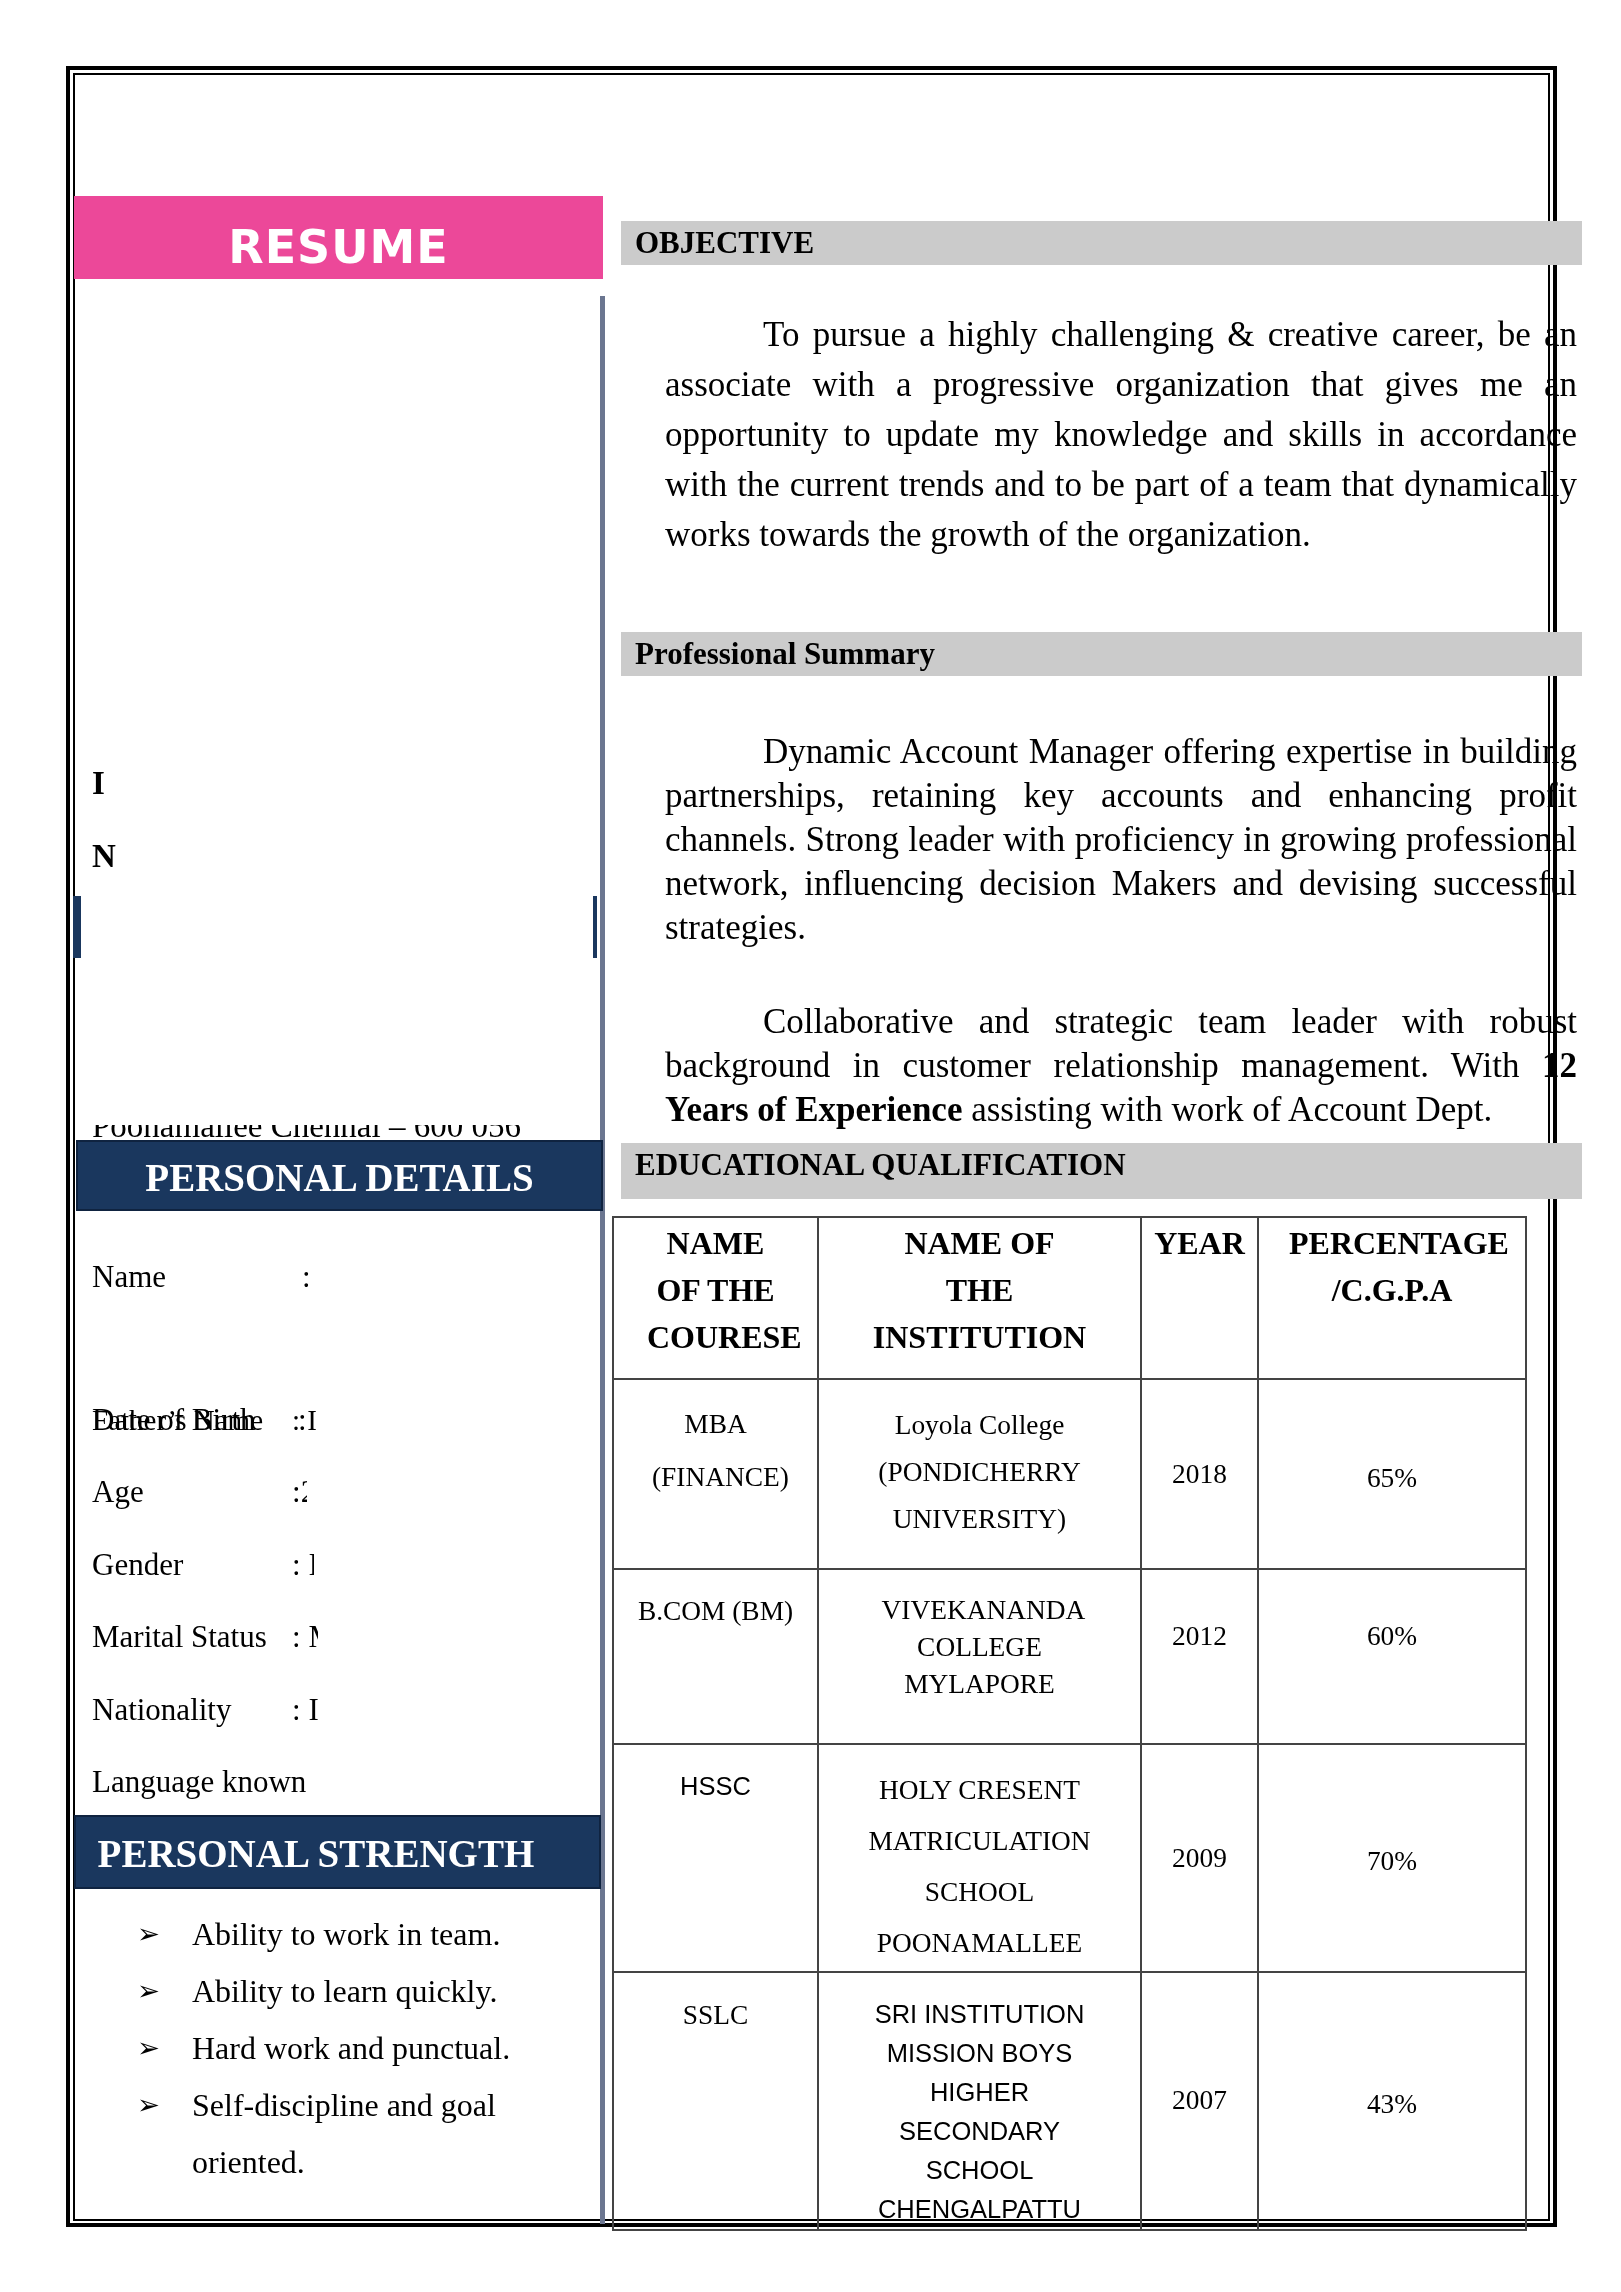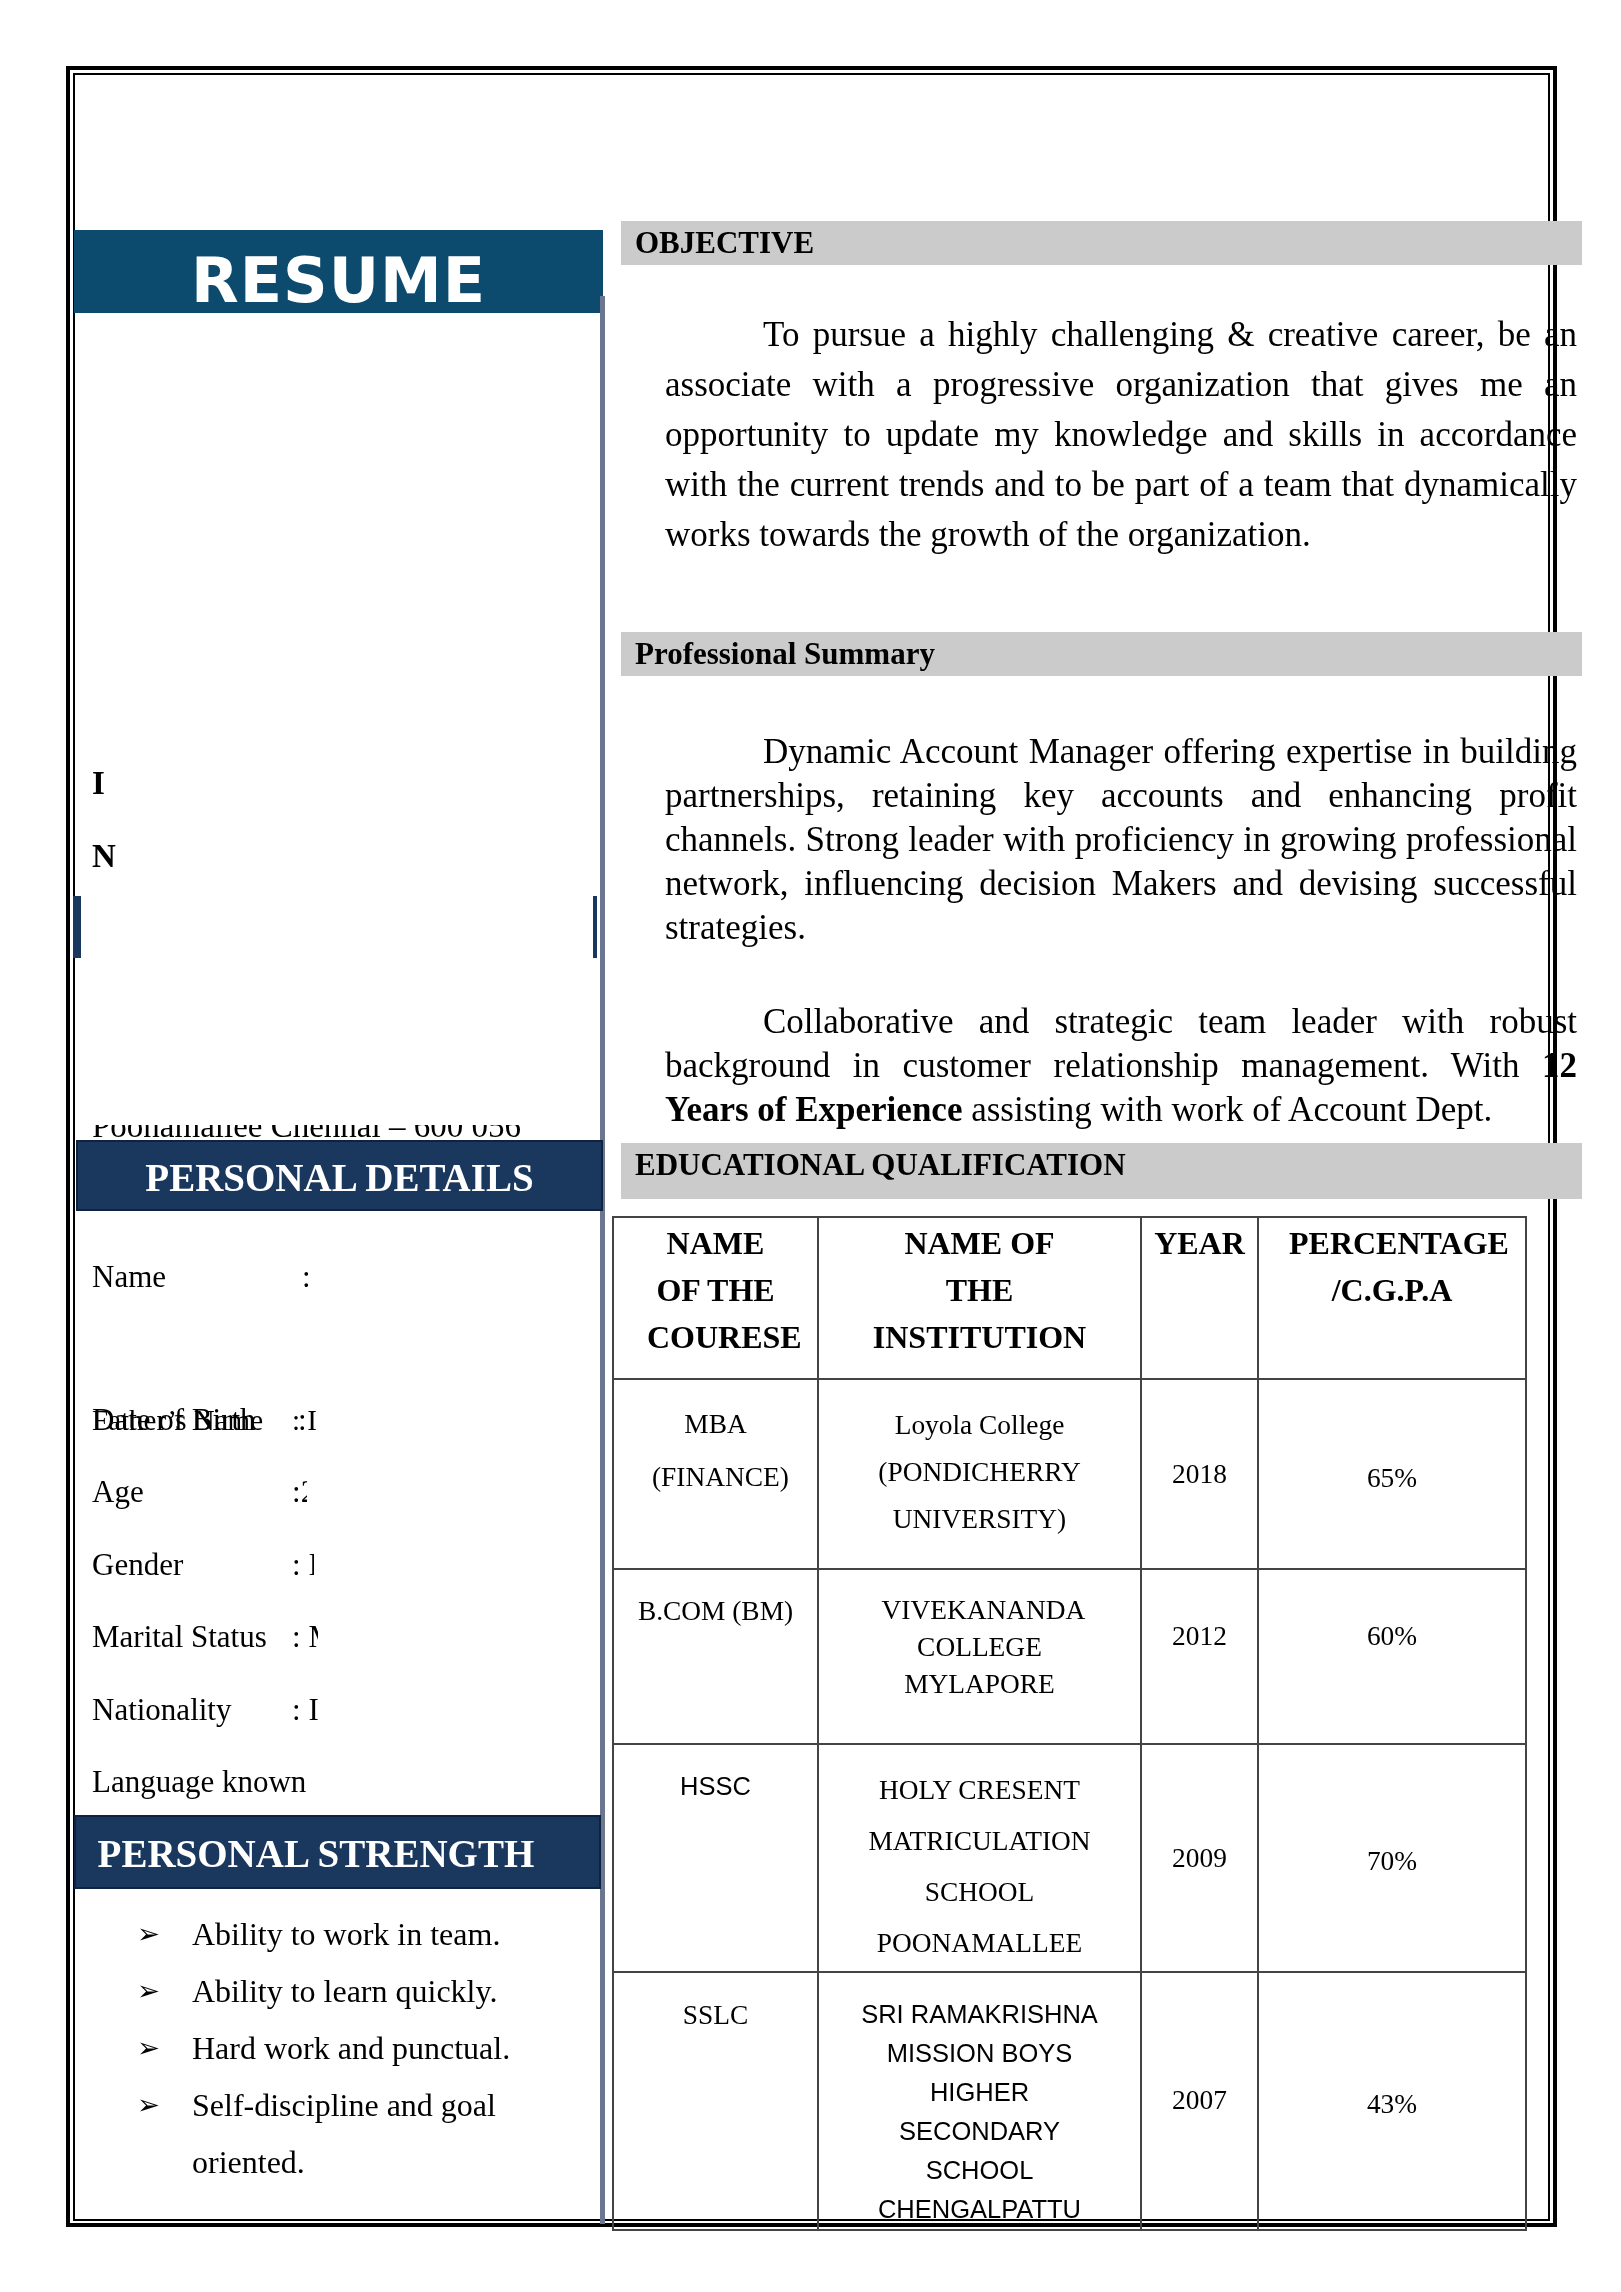--- a/index.html
+++ b/index.html
@@ -8,23 +8,23 @@
   .abs { position: absolute; }
 
   
   .border-outer { left: 66px; top: 66px; width: 1491px; height: 2161px;
                   border: 4.9px solid #000; box-sizing: border-box; }
   .border-inner { left: 73px; top: 73px; width: 1477px; height: 2148px;
                   border: 2px solid #000; box-sizing: border-box; }
 
   
   .sidebar-rule { left: 600px; top: 296px; width: 4.9px; height: 1928px; background: #6b7690; }
-  .resume-band { left: 74px; top: 230px; width: 529px; height: 83px; background: #0c4a6e;
+  .resume-band { left: 74px; top: 196px; width: 529px; height: 83px; background: #ec4899;
                  color: #fff; font-family: "DejaVu Sans", sans-serif; font-weight: bold;
-                 font-size: 62px; text-align: center; line-height: 102px; letter-spacing: 1px;
+                 font-size: 46px; text-align: center; line-height: 102px; letter-spacing: 1px;
                  overflow: hidden; }
   .redact-frag { font-weight: bold; font-size: 33px; color: #000; }
   .hidden-band-left { left: 73px; top: 896px; width: 7.8px; height: 62px; background: #1a375e; }
   .hidden-band-right { left: 593px; top: 896px; width: 3.9px; height: 62px; background: #1a375e; }
   .clipped-line { left: 92px; top: 1125px; width: 451px; height: 19.6px; overflow: hidden; }
   .clipped-line span { display: block; font-size: 33px; line-height: 33px; margin-top: -14.7px; white-space: nowrap; }
 
   .side-head { left: 76px; width: 527px; height: 71px; background: #1a375e; color: #fff;
                font-weight: bold; font-size: 39px; line-height: 71px; box-sizing: border-box;
                border: 2px solid #0f2340; }
@@ -180,20 +180,20 @@
     <td class="cell-sans" style="padding-top:27.4px;">HSSC</td>
     <td style="line-height:51px;padding-top:19.6px;">
           <div style="width:235px;margin:0 auto;">HOLY CRESENT MATRICULATION SCHOOL POONAMALLEE</div>
         </td>
     <td class="mid">2009</td>
     <td class="mid" style="padding-top:7.8px;">70%</td>
   </tr>
   <tr style="height:227px;border-radius:24px;">
     <td style="padding-top:27.4px;">SSLC</td>
     <td class="cell-sans" style="line-height:39px;padding-top:21.6px;">
-          <div style="width:265px;margin:0 auto;">SRI RAMAKRISHNA MISSION BOYS HIGHER SECONDARY SCHOOL CHENGALPATTU</div>
+          <div style="width:265px;margin:0 auto;">SRI INSTITUTION MISSION BOYS HIGHER SECONDARY SCHOOL CHENGALPATTU</div>
         </td>
     <td class="mid">2007</td>
     <td class="mid" style="padding-top:7.8px;">43%</td>
   </tr>
 </tbody>
   </table>
 
 
 </body></html>

